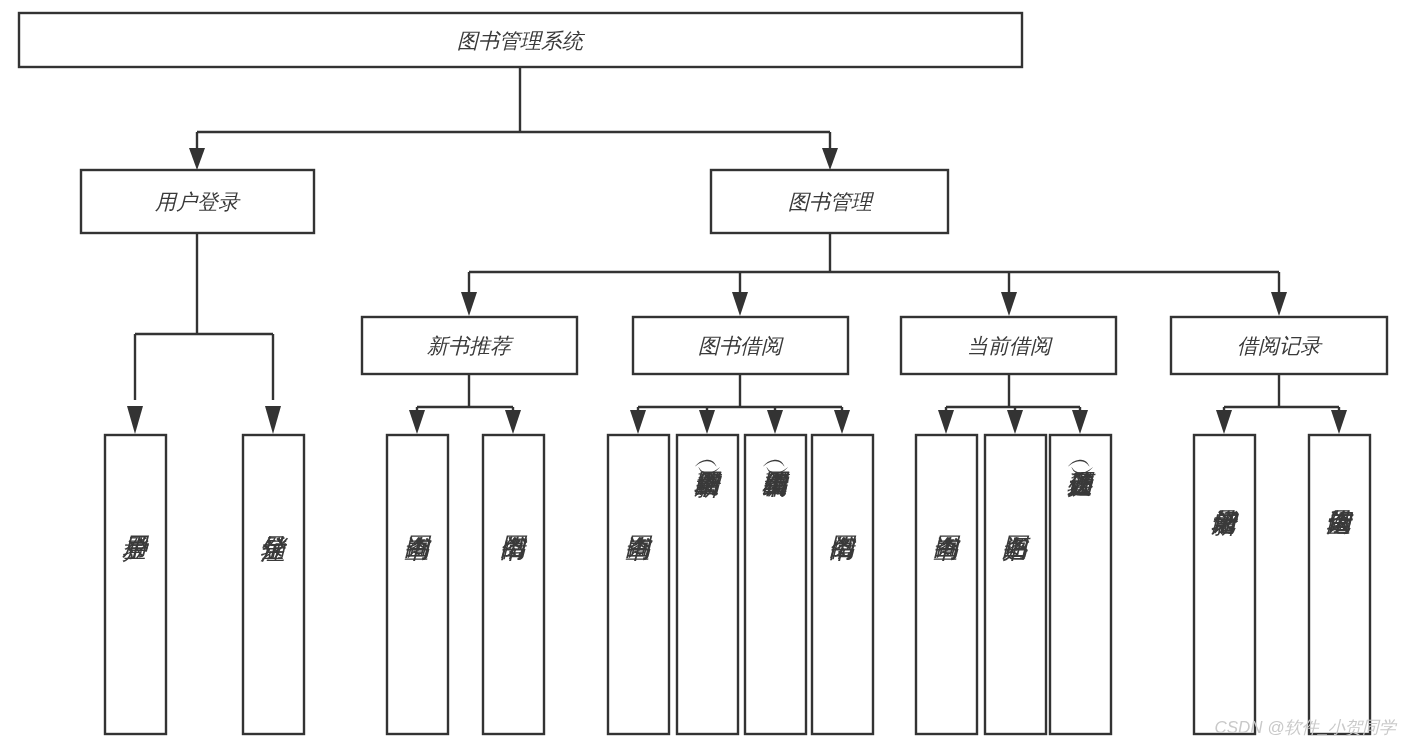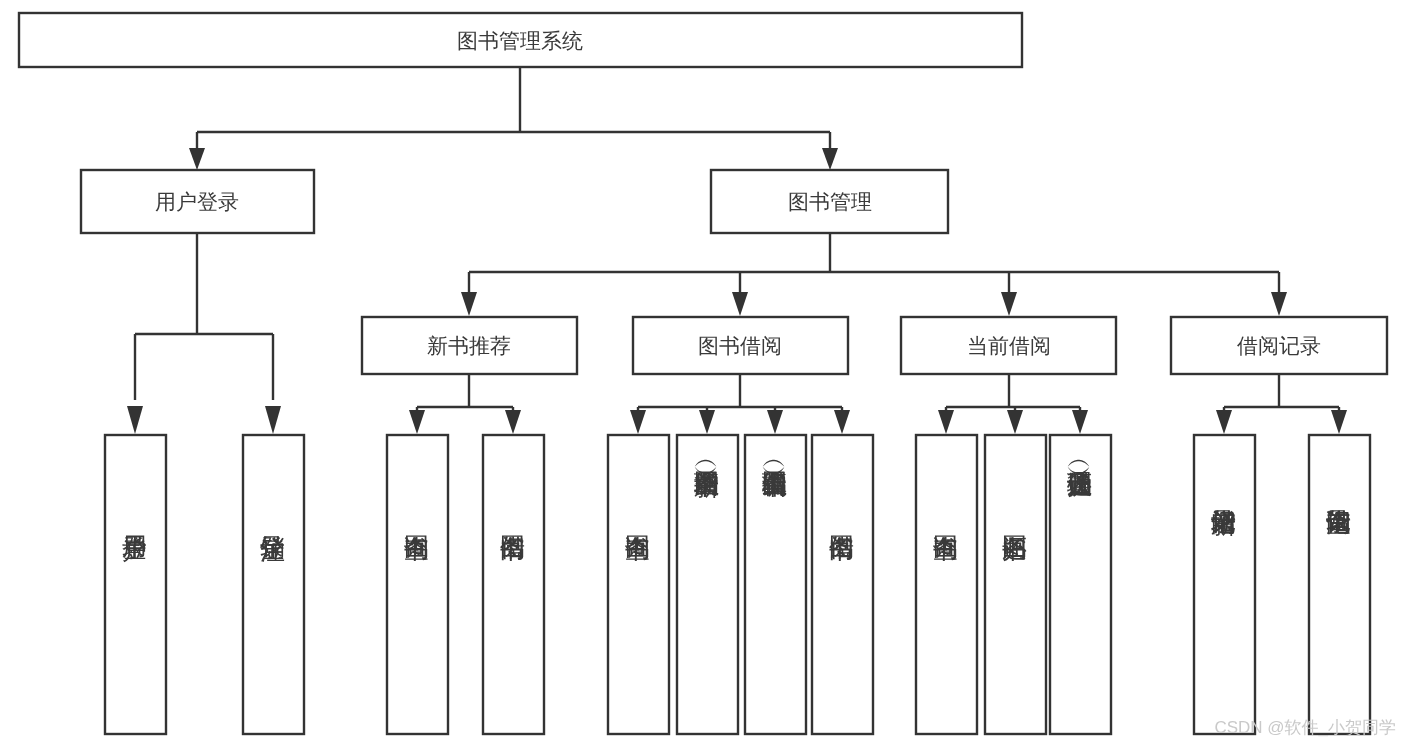--- a/index.html
+++ b/index.html
@@ -13,20 +13,21 @@
     font-family: "Liberation Sans", "DejaVu Sans", sans-serif;
     overflow: hidden;
     position: relative;
   }
   #diagram-root {
     position: absolute;
     left: 0;
     top: 0;
     width: 1405px;
     height: 741px;
+    font-style: italic;
   }
   svg {
     display: block;
   }
   .node-rect {
     fill: #ffffff;
     stroke: #333333;
     stroke-width: 2.4;
   }
   .node-label {

